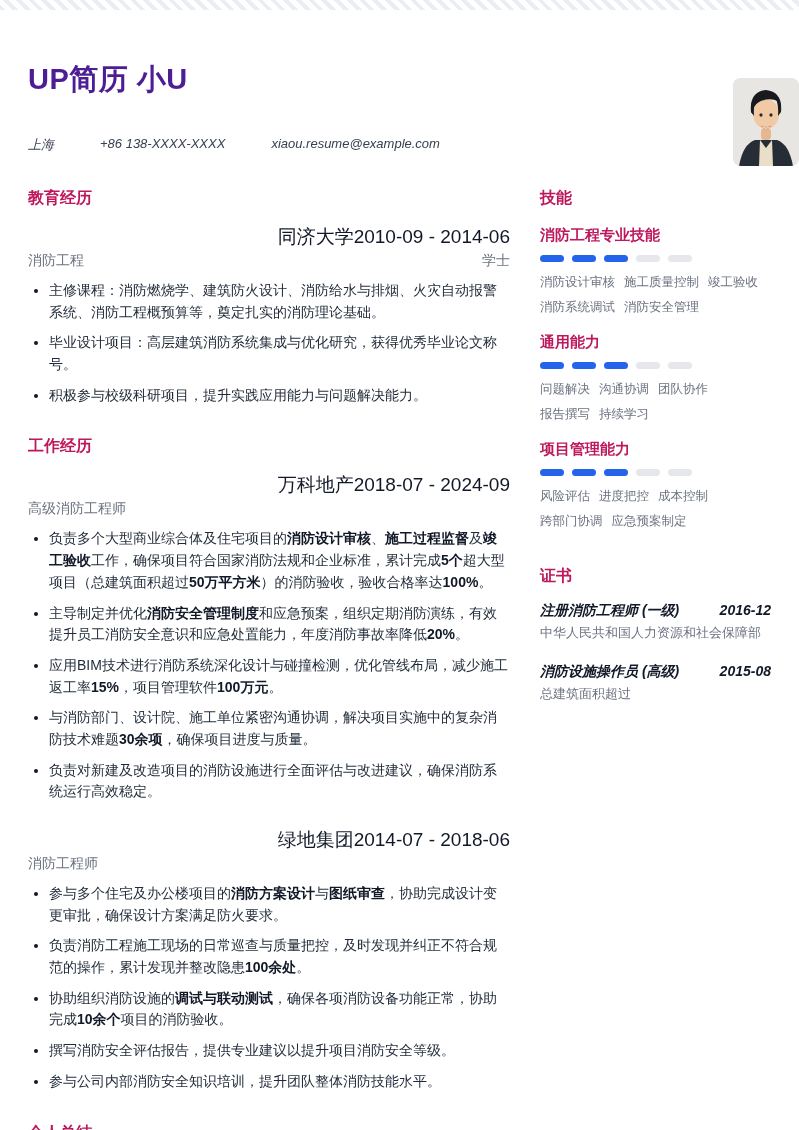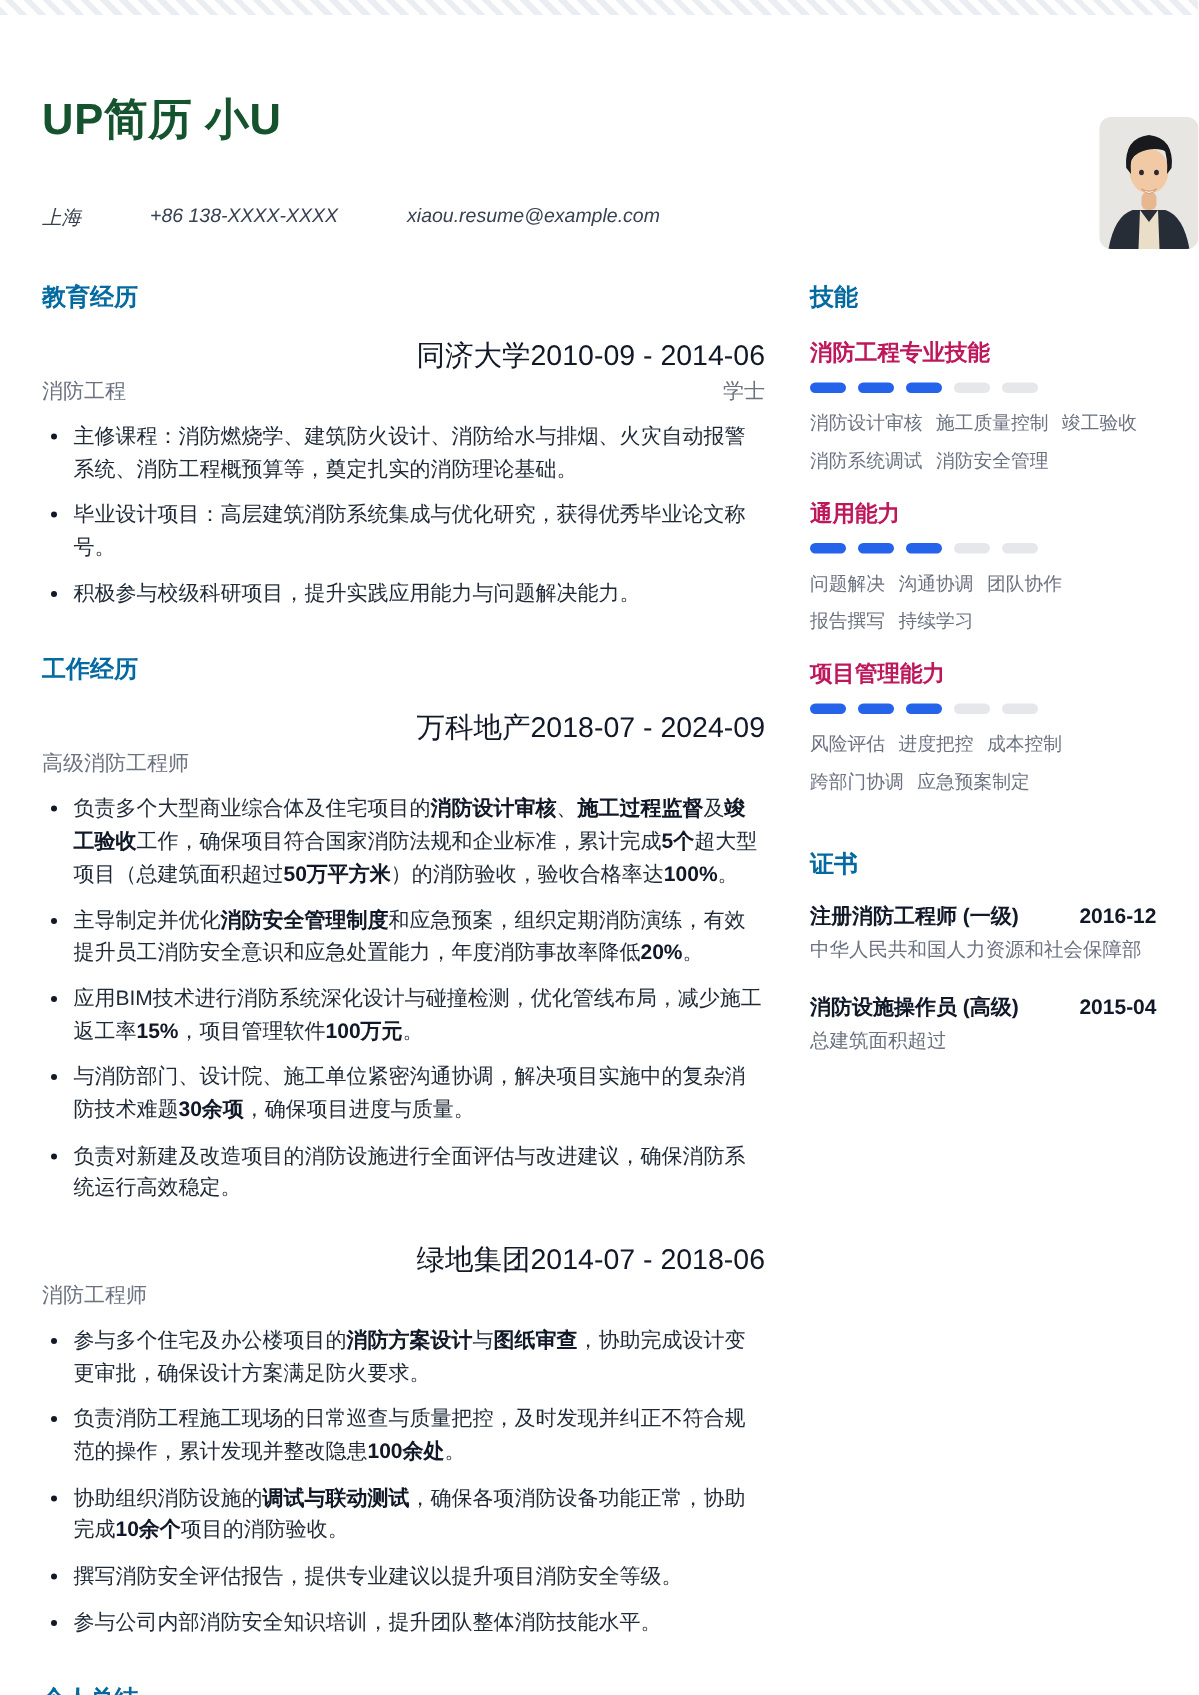--- a/index.html
+++ b/index.html
@@ -6,33 +6,33 @@
   html,body { margin:0; padding:0; }
   body {
     width:799px; height:1130px; background:#ffffff;
     font-family:"Liberation Sans","DejaVu Sans",sans-serif;
     color:#1f2937; overflow:hidden;
   }
   .stripe-band { height:10px; width:100%;
     background:repeating-linear-gradient(45deg,#eaedf1 0 4px,#ffffff 4px 9px); }
   .page { position:relative; padding:0 28px; }
 
-  .title { font-size:29px; font-weight:bold; color:#14532d; margin:50px 0 0; letter-spacing:.5px; }
+  .title { font-size:29px; font-weight:bold; color:#4c1d95; margin:50px 0 0; letter-spacing:.5px; }
 
   .photo { position:absolute; top:18px; right:0; width:66px; height:88px;
     border-radius:8px; overflow:hidden; background:#e8e6e2; }
   .photo svg { display:block; width:100%; height:100%; }
 
   .contact { display:flex; gap:46px; margin-top:36px; font-size:13px; color:#374151;font-style:italic; }
 
   .columns { display:flex; gap:30px; margin-top:34px; }
   .col-left { width:482px; flex:0 0 482px; }
   .col-right { flex:1; min-width:0; }
 
-  .sec-h { color:#0369a1; font-size:16px; font-weight:bold; margin:0; }
+  .sec-h { color:#be185d; font-size:16px; font-weight:bold; margin:0; }
   .section { margin-bottom:30px; }
 
   .entry { margin-top:15px; }
   .entry + .entry { margin-top:24px; }
   .entry-head { display:flex; justify-content:flex-end; align-items:baseline;
     font-size:19px; font-weight:normal; color:#111827; }
   .entry-sub { display:flex; justify-content:space-between; font-size:14px; color:#6b7280; margin-top:2px; }
 
   ul.bullets { margin:10px 0 0; padding-left:21px; }
   ul.bullets li { font-size:14px; line-height:1.55; margin-bottom:9px; color:#1f2937; }
@@ -44,21 +44,21 @@
   .pills { display:flex; gap:8px; margin-top:10px; }
   .pill { width:24px; height:7px; border-radius:4px; }
   .pill.on { background:#2563eb; }
   .pill.off { background:#e5e7eb; }
   .tags { margin-top:4px; }
   .tag { display:inline-block; font-size:12.5px; color:#6b7280; margin:8px 9px 0 0; white-space:nowrap; }
 
   .certs-section { margin-top:36px; }
   .cert { margin-top:15px; }
   .cert + .cert { margin-top:20px; }
-  .cert-head { display:flex; justify-content:space-between; font-size:14px; font-weight:bold; color:#111827; }
+  .cert-head { display:flex; justify-content:space-between; font-size:14px; font-weight:bold; color:#111827;font-style:italic; }
   .cert-issuer { font-size:13px; color:#6b7280; line-height:1.55; margin-top:3px; }
 </style>
 </head>
 <body>
 
 <div class="stripe-band"></div>
 
 <div class="page">
 
   <h1 class="title">UP简历 小U</h1>
@@ -213,21 +213,21 @@
               <div class="cert-head">
                 <span>注册消防工程师 (一级)</span>
                 <span>2016-12</span>
               </div>
               <div class="cert-issuer">中华人民共和国人力资源和社会保障部</div>
             </div>
 
             <div class="cert">
               <div class="cert-head">
                 <span>消防设施操作员 (高级)</span>
-                <span>2015-04</span>
+                <span>2015-08</span>
               </div>
               <div class="cert-issuer">总建筑面积超过</div>
             </div>
           </div>
       </div>
 
     </div>
   </div>
 </div>
 

